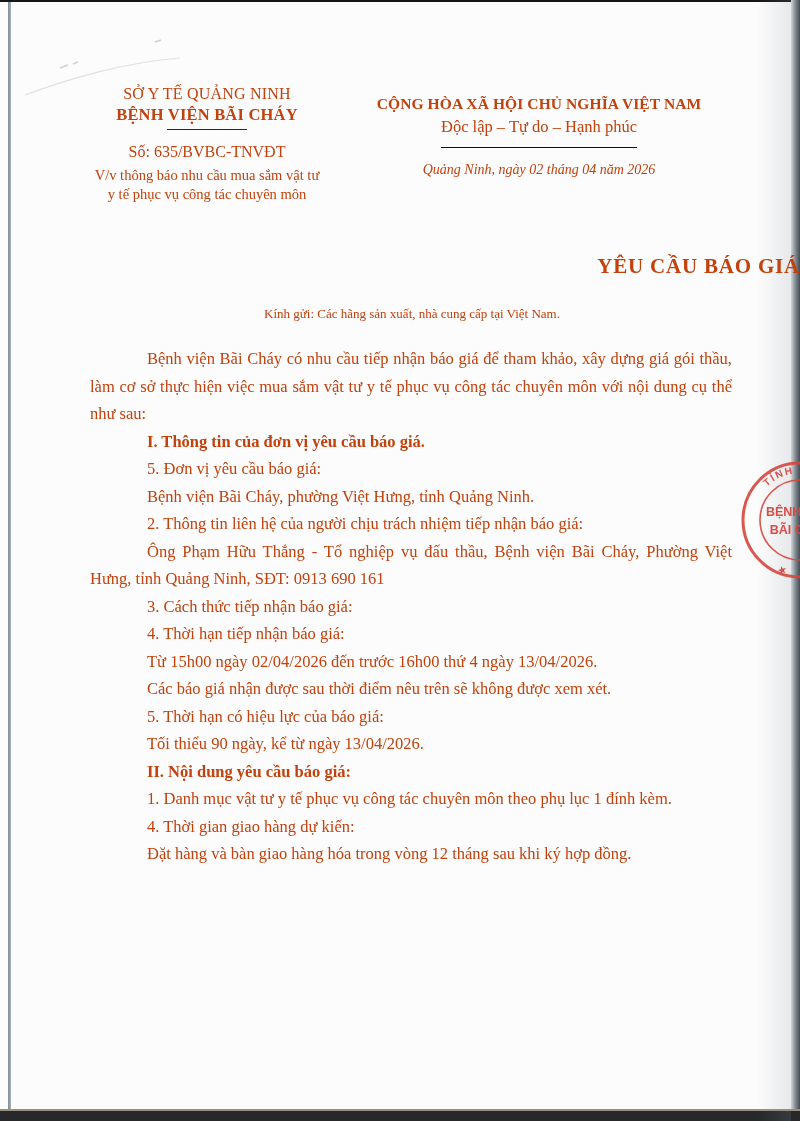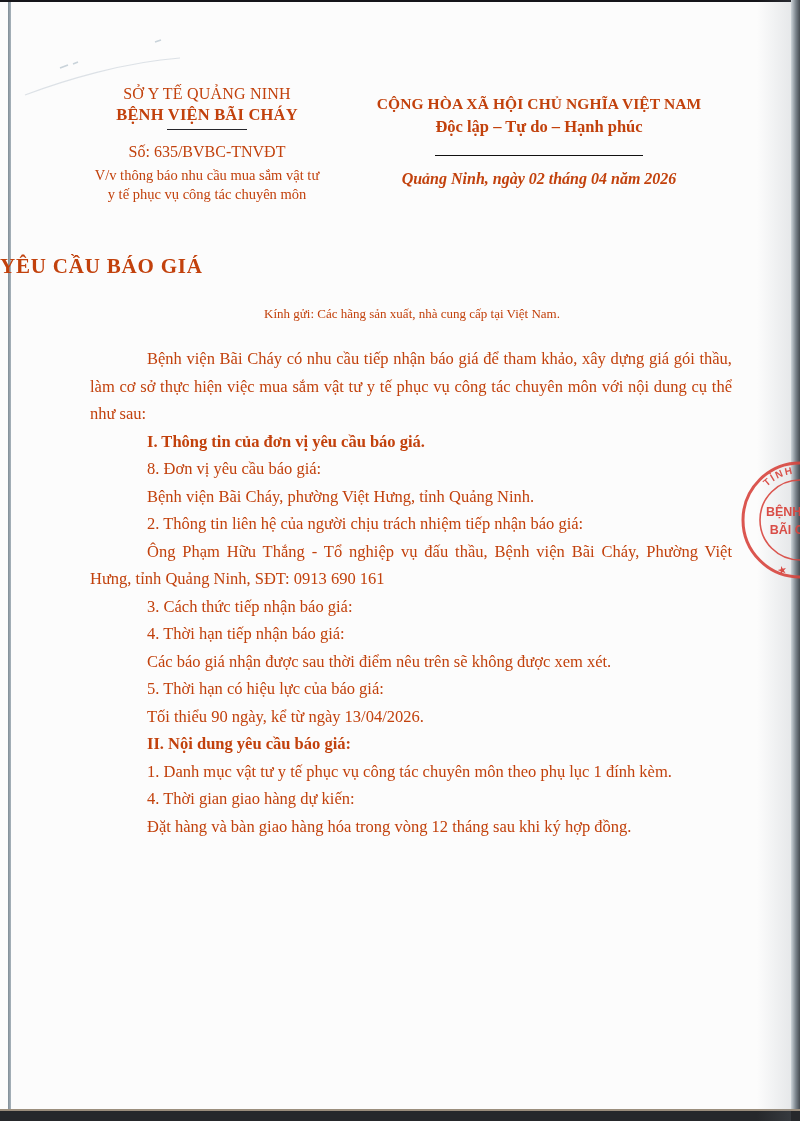--- a/index.html
+++ b/index.html
@@ -27,25 +27,25 @@
   .hdr-left{position:absolute;top:83px;left:92px;width:230px;text-align:center;}
   .dept{font-size:16px;line-height:21px;letter-spacing:.2px;}
   .org{font-size:16.5px;line-height:22px;font-weight:bold;letter-spacing:.2px;}
   .org-rule{width:80px;margin:3px auto 12px;border-top:1.6px solid #25252a;}
   .refno{font-size:16px;line-height:20px;margin-bottom:4px;}
   .subject{font-size:14.5px;line-height:18.5px;}
 
   .hdr-right{position:absolute;top:94px;left:343px;width:392px;text-align:center;}
   .country{font-size:15.5px;line-height:20px;font-weight:bold;letter-spacing:.1px;}
   .motto-wrap{margin-top:3px;}
-  .motto{display:inline-block;font-size:16.5px;font-weight:bold;
-    padding-bottom:18px;border-bottom:1.6px solid #111;}
-  .dateline{font-style:italic;font-size:16px;margin-top:14px;font-weight:bold;}
+  .motto{display:inline-block;font-size:16.5px;font-weight:normal;
+    padding-bottom:10px;border-bottom:1.6px solid #111;}
+  .dateline{font-style:italic;font-size:14px;margin-top:14px;}
 
-  .doc-title{position:absolute;top:254px;left:0;width:100%;text-align:left;
+  .doc-title{position:absolute;top:254px;left:0;width:100%;text-align:right;
     font-size:21px;font-weight:bold;letter-spacing:.8px;}
   .salutation{position:absolute;top:306px;left:12px;width:100%;text-align:center;font-size:13px;}
 
   
   .doc-body{position:absolute;top:345px;left:90px;width:642px;
     font-size:16.5px;line-height:27.5px;text-align:justify;}
   .doc-body p{margin:0;text-indent:57px;}
   .doc-body p.b{font-weight:bold;}
 
   
@@ -86,26 +86,27 @@
     </div>
     <div class="dateline">Quảng Ninh, ngày 02 tháng 04 năm 2026</div>
   </div>
 
   <div class="doc-title">YÊU CẦU BÁO GIÁ</div>
   <div class="salutation">Kính gửi: Các hãng sản xuất, nhà cung cấp tại Việt Nam.</div>
 
   <div class="doc-body">
     <p>Bệnh viện Bãi Cháy có nhu cầu tiếp nhận báo giá để tham khảo, xây dựng giá gói thầu, làm cơ sở thực hiện việc mua sắm vật tư y tế phục vụ công tác chuyên môn với nội dung cụ thể như sau:</p>
     <p class="b">I. Thông tin của đơn vị yêu cầu báo giá.</p>
-    <p>8. Đơn vị yêu cầu báo giá:</p>
+    <p>5. Đơn vị yêu cầu báo giá:</p>
     <p>Bệnh viện Bãi Cháy, phường Việt Hưng, tỉnh Quảng Ninh.</p>
     <p>2. Thông tin liên hệ của người chịu trách nhiệm tiếp nhận báo giá:</p>
     <p>Ông Phạm Hữu Thắng - Tổ nghiệp vụ đấu thầu, Bệnh viện Bãi Cháy, Phường Việt Hưng, tỉnh Quảng Ninh, SĐT: 0913 690 161</p>
     <p>3. Cách thức tiếp nhận báo giá:</p>
     <p>4. Thời hạn tiếp nhận báo giá:</p>
+    <p>Từ 15h00 ngày 02/04/2026 đến trước 16h00 thứ 4 ngày 13/04/2026.</p>
     <p>Các báo giá nhận được sau thời điểm nêu trên sẽ không được xem xét.</p>
     <p>5. Thời hạn có hiệu lực của báo giá:</p>
     <p>Tối thiểu 90 ngày, kể từ ngày 13/04/2026.</p>
     <p class="b">II. Nội dung yêu cầu báo giá:</p>
     <p>1. Danh mục vật tư y tế phục vụ công tác chuyên môn theo phụ lục 1 đính kèm.</p>
     <p>4. Thời gian giao hàng dự kiến:</p>
     <p>Đặt hàng và bàn giao hàng hóa trong vòng 12 tháng sau khi ký hợp đồng.</p>
   </div>
 
   <svg class="stamp" viewBox="0 0 160 150">

